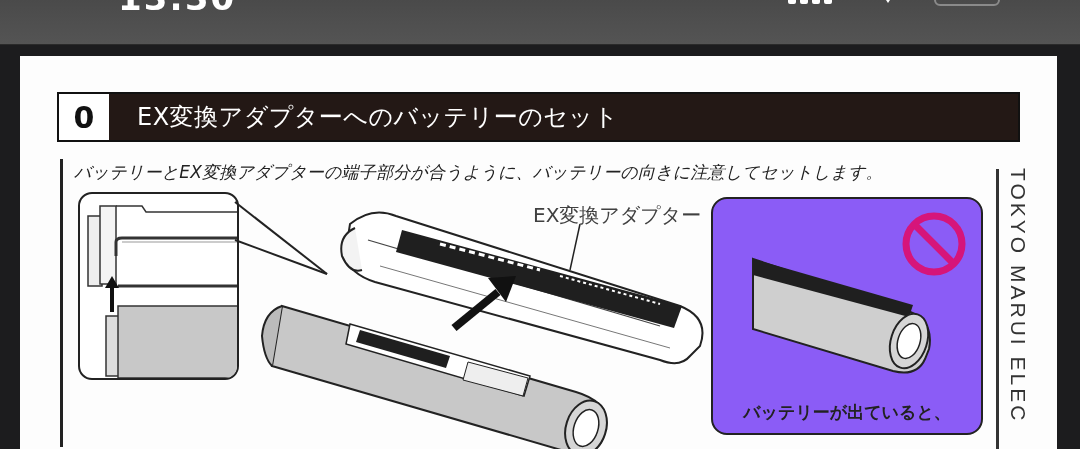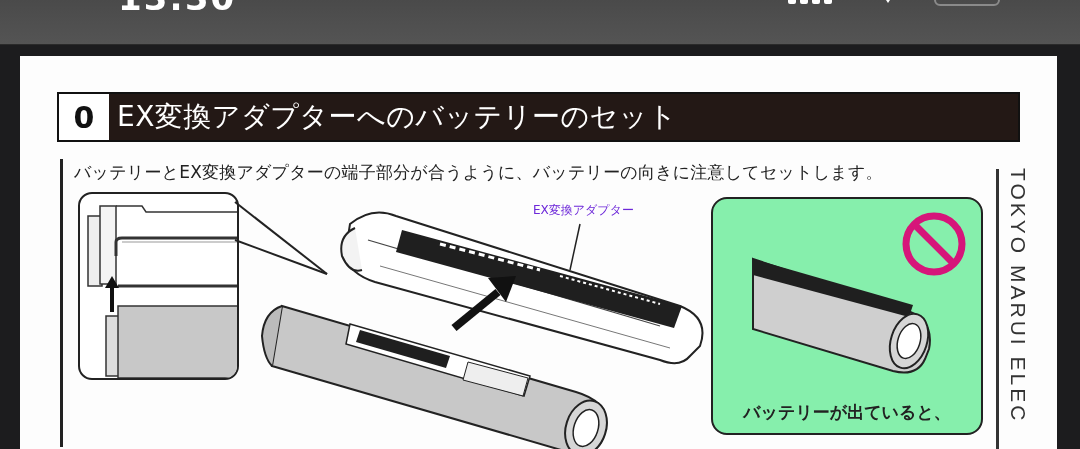--- a/index.html
+++ b/index.html
@@ -38,51 +38,52 @@
       position: absolute; left: 37px; top: 36px; width: 963px; height: 50px;
       background: #231815; border: 2px solid #111;
       box-sizing: border-box; display: flex; align-items: center;
     }
     .section-num {
       width: 50px; height: 46px; background: #fff; color: #111;
       display: flex; align-items: center; justify-content: center;
       font-size: 30px; font-weight: bold;
     }
     .section-title {
-      color: #fff; font-size: 28px; margin-left: 8px; letter-spacing: 0.5px;
+      color: #fff; font-size: 24px; margin-left: 28px; letter-spacing: 0.5px;
     }
     .left-rule {
       position: absolute; left: 40px; top: 103px; width: 3px; height: 288px; background: #222;
     }
     .right-rule {
       position: absolute; left: 976px; top: 113px; width: 3px; height: 282px; background: #333;
     }
     .instruction {
       position: absolute; left: 54px; top: 105px; font-size: 17px; color: #222; white-space: nowrap;
       letter-spacing: 0.2px;
+      font-style: italic;
     }
     .brand-vertical {
       position: absolute; left: 980px; top: 112px; width: 30px; height: 290px;
       writing-mode: vertical-rl; font-size: 21px; color: #333; letter-spacing: 3px;
       font-family: "Liberation Sans", sans-serif; white-space: nowrap; overflow: hidden;
     }
     .detail-box {
       position: absolute; left: 58px; top: 136px; width: 157px; height: 184px;
       border: 2px solid #222; border-radius: 14px; background: #fff; overflow: hidden;
     }
     .warning-box {
       position: absolute; left: 691px; top: 141px; width: 268px; height: 234px;
-      border: 2px solid #222; border-radius: 16px; background: #86efac; overflow: hidden;
+      border: 2px solid #222; border-radius: 16px; background: #8b5cf6; overflow: hidden;
     }
     .warning-text {
       position: absolute; left: 0; bottom: 10px; width: 100%; text-align: center;
       font-size: 17px; font-weight: bold; color: #222; line-height: 22px;
     }
     .adapter-label {
-      position: absolute; left: 513px; top: 146px; font-size: 12px; color: #6d28d9; white-space: nowrap;
+      position: absolute; left: 513px; top: 146px; font-size: 20px; color: #404040; white-space: nowrap;
     }
     svg { position: absolute; overflow: visible; }
   </style>
 </head>
 <body>
 
 <div class="status-bar">
   <div class="status-time">13:30</div>
   <div class="status-signal">
     <span></span>

